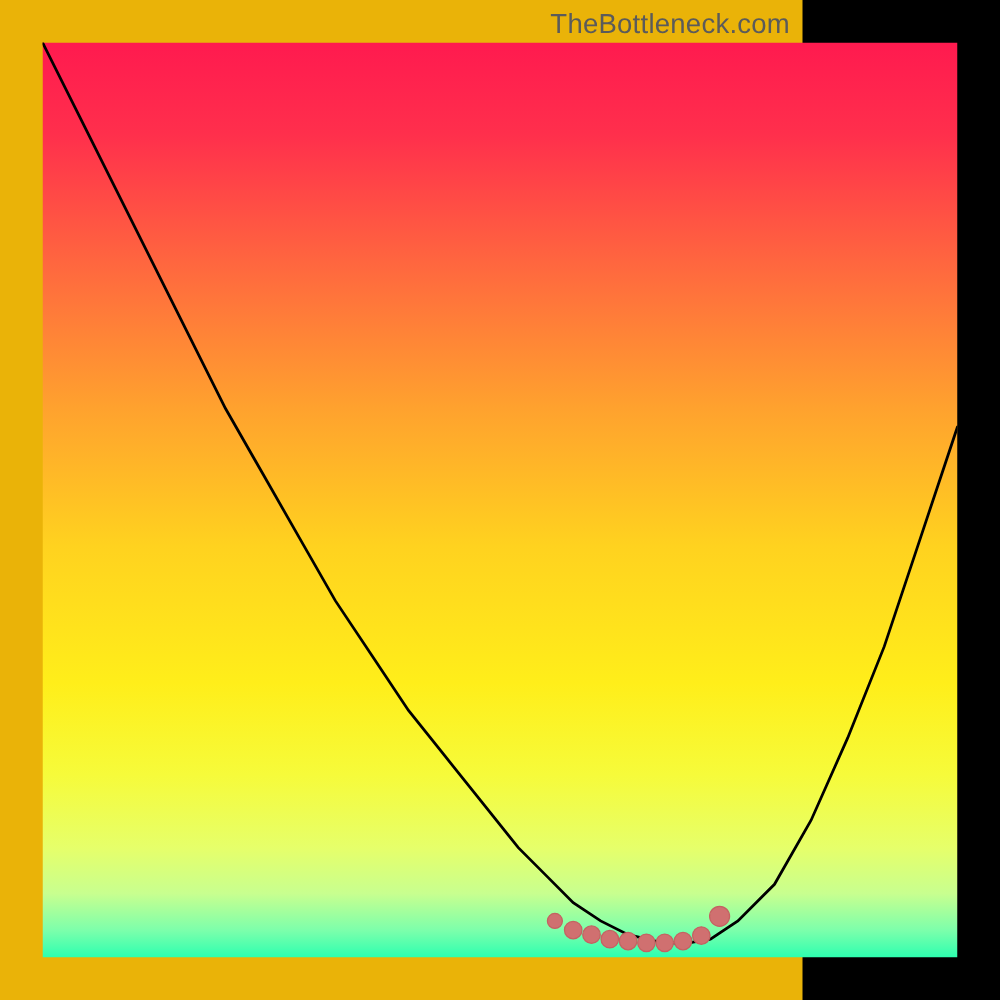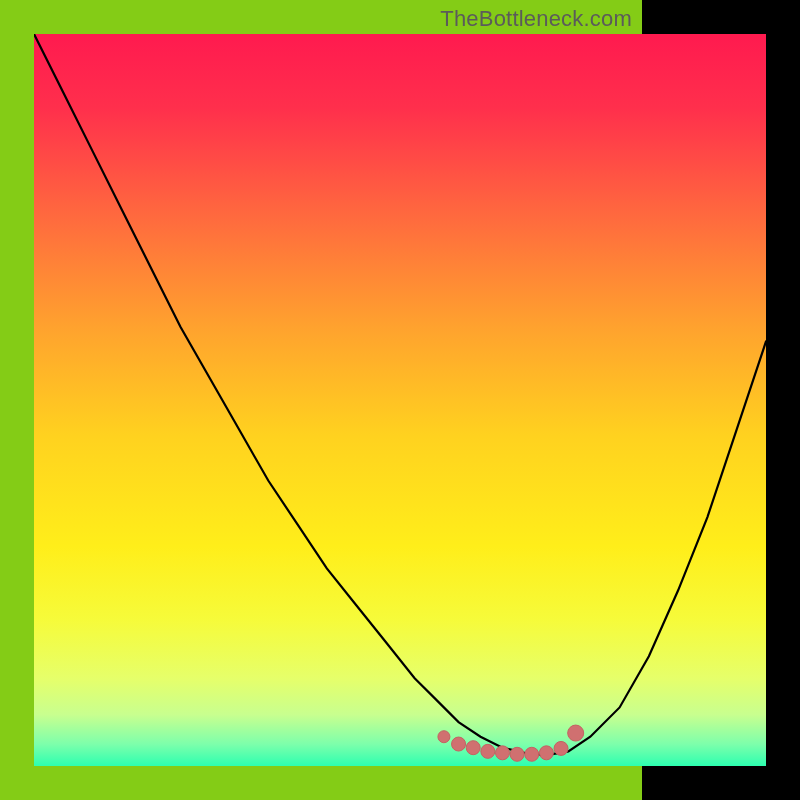--- a/index.html
+++ b/index.html
@@ -8,21 +8,21 @@
     width: 800px;
     height: 800px;
     background: #000;
     overflow: hidden;
     font-family: Arial, Helvetica, sans-serif;
   }
   .frame {
     position: relative;
     width: 642px;
     height: 800px;
-    background: #84cc16;
+    background: #eab308;
   }
   .watermark {
     position: absolute;
     top: 6px;
     right: 10px;
     color: #5b5b5b;
     font-size: 22px;
     letter-spacing: 0.2px;
     user-select: none;
   }

